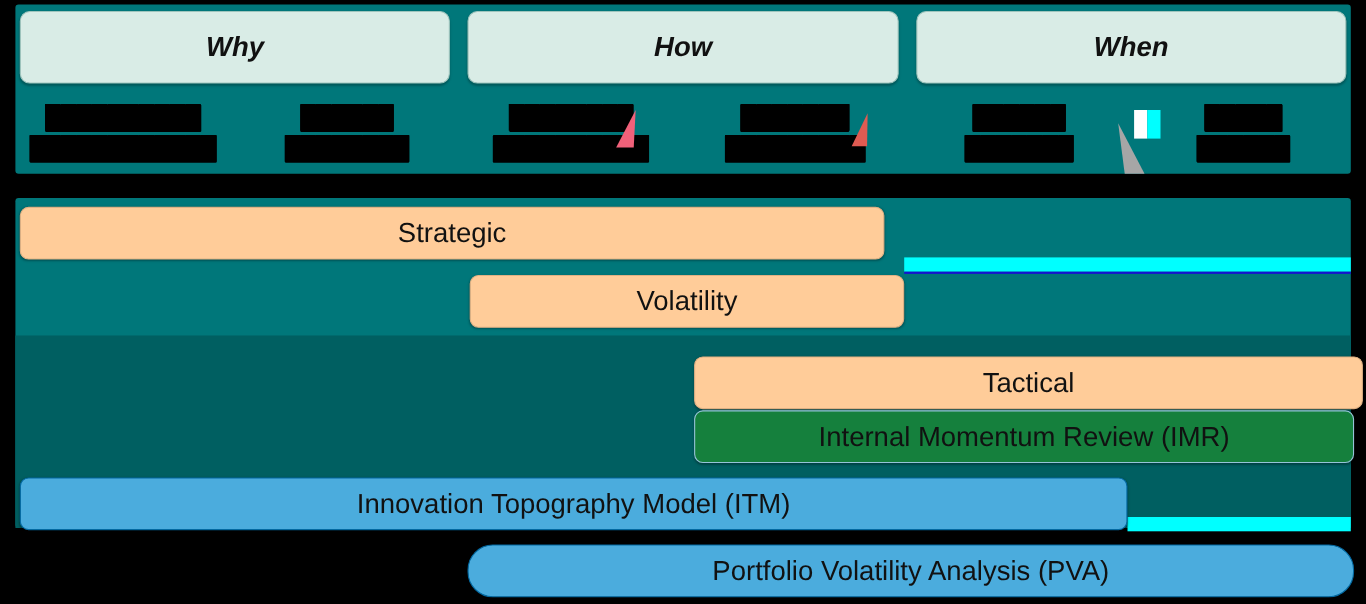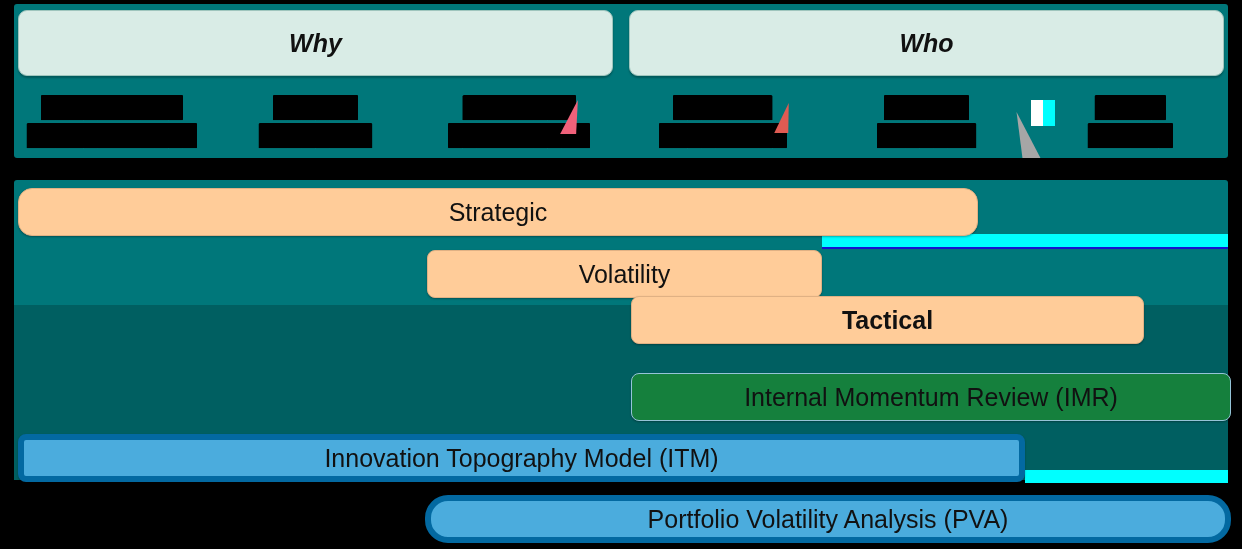--- a/index.html
+++ b/index.html
@@ -164,35 +164,38 @@
     display: flex;
     align-items: center;
     justify-content: center;
     font-size: 25px;
     color: #111111;
     box-shadow: 0 1px 2px rgba(0,0,0,0.30);
     box-sizing: border-box;
   }
   .bar-orange { background: #ffcc99; border: 1px solid #e0b184; }
   .bar-lightblue { background: #15803d; border: 1px solid #95c4d8; }
-  .bar-blue { background: #4bacdd; border: 6px solid #0369a1; }
+  .bar-blue { background: #4bacdd; border: 1px solid #0369a1; }
 </style>
 </head>
 <body>
 
 <div id="root">
 
   <div class="top-panel"></div>
 
   <div class="tabs-row">
     <div class="tab">
       <span>Why</span>
     </div>
     <div class="tab">
-      <span>Who</span>
+      <span>How</span>
+    </div>
+    <div class="tab">
+      <span>When</span>
     </div>
   </div>
 
   <div class="subs-row">
     <div class="sub">
       <span class="redact">██████████</span><br>
       <span class="redact l2">████████████</span>
     </div>
     <div class="sub">
       <span class="redact">██████</span><br>
@@ -223,27 +226,27 @@
   <div class="slash slash-grey"></div>
 
   <div class="bottom-panel"></div>
   <div class="band-darker"></div>
 
   <div class="cyan-strip s1"></div>
   <div class="cyan-underline u1"></div>
   <div class="cyan-strip s2"></div>
 
   <div id="bars-layer">
-      <div class="bar bar-orange" style="left: 18px; top: 188px; width: 960px; height: 48px; border-radius: 14px;">
+      <div class="bar bar-orange" style="left: 18px; top: 188px; width: 786px; height: 48px;">
         <span>Strategic</span>
       </div>
       <div class="bar bar-orange" style="left: 427px; top: 250px; width: 395px; height: 48px;">
         <span>Volatility</span>
       </div>
-      <div class="bar bar-orange" style="left: 631px; top: 296px; width: 513px; height: 48px; font-weight: bold;">
+      <div class="bar bar-orange" style="left: 631px; top: 324px; width: 608px; height: 48px;">
         <span>Tactical</span>
       </div>
       <div class="bar bar-lightblue" style="left: 631px; top: 373px; width: 600px; height: 48px;">
         <span>Internal Momentum Review (IMR)</span>
       </div>
       <div class="bar bar-blue" style="left: 18px; top: 434px; width: 1007px; height: 48px;">
         <span>Innovation Topography Model (ITM)</span>
       </div>
       <div class="bar bar-blue" style="left: 425px; top: 495px; width: 806px; height: 48px; border-radius: 23px;">
         <span>Portfolio Volatility Analysis (PVA)</span>

